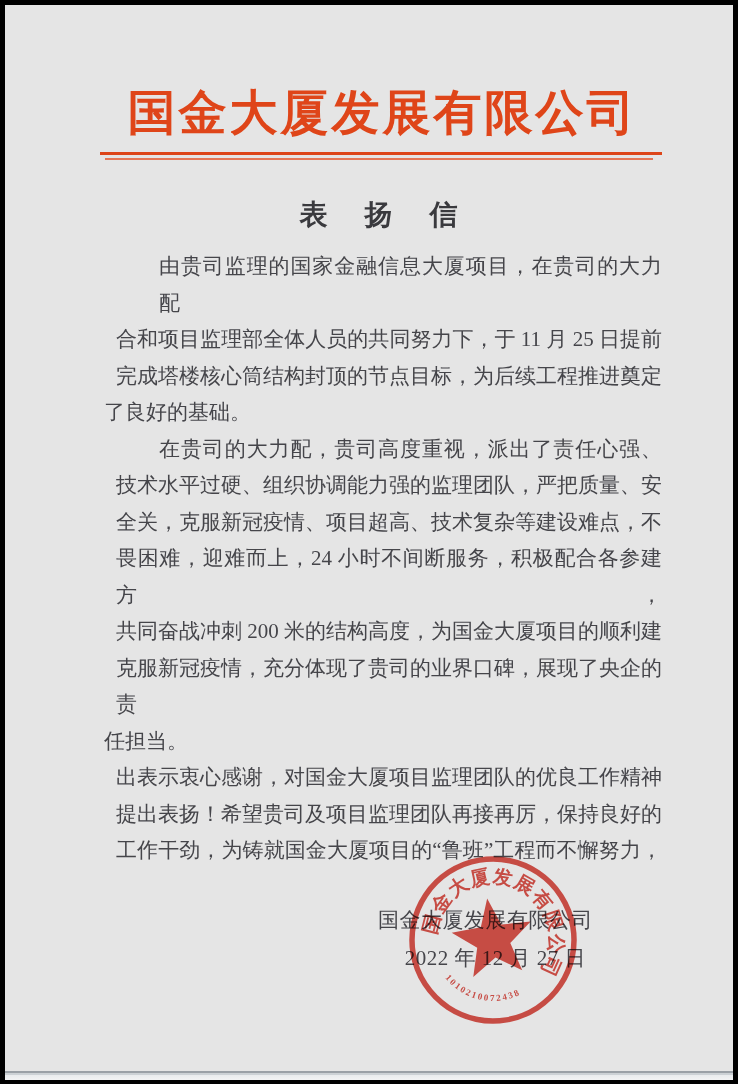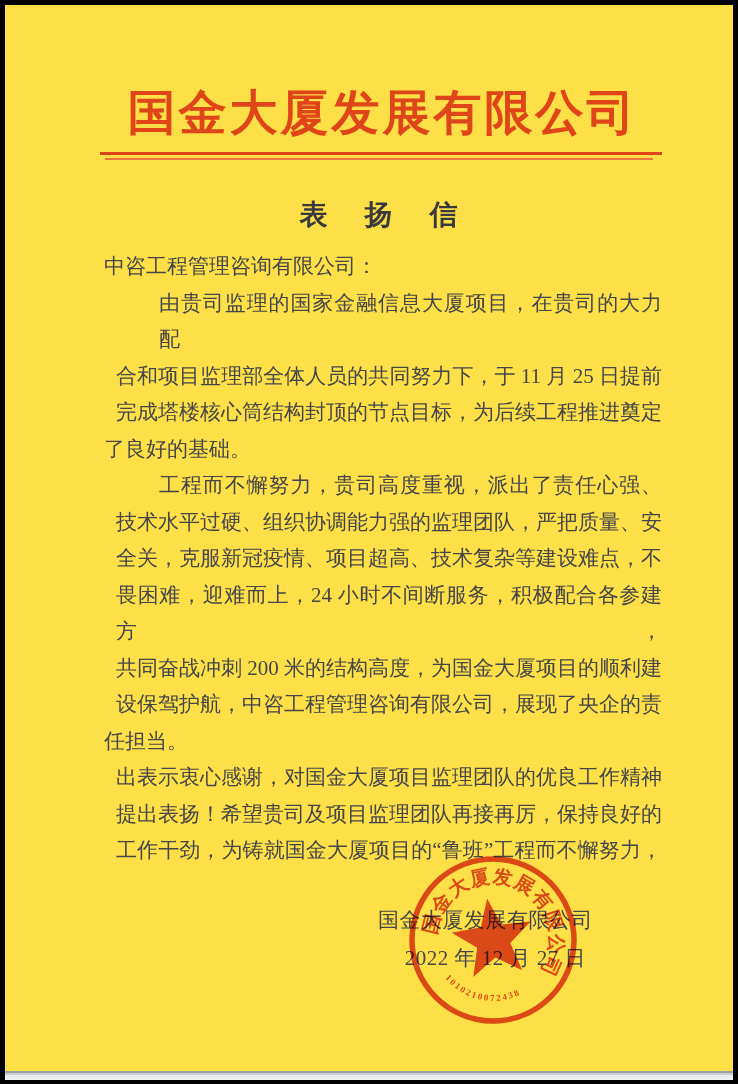--- a/index.html
+++ b/index.html
@@ -3,21 +3,21 @@
 <meta charset="utf-8">
 <style>
   html,body{margin:0;padding:0;}
   body{
     width:738px;height:1084px;position:relative;overflow:hidden;
     background:#000;
     font-family:"Liberation Serif","DejaVu Serif",serif;
   }
   .page{
     position:absolute;left:5px;top:5px;right:5px;bottom:4px;
-    background:#fde047;
+    background:#e5e5e5;
     overflow:hidden;
   }
   
   .letterhead{
     position:absolute;left:98px;width:559px;top:76px;
     text-align:center;
     font-size:48px;font-weight:700;letter-spacing:3px;
     color:#df4519;
     white-space:nowrap;
   }
@@ -71,31 +71,30 @@
   <div class="letterhead">国金大厦发展有限公司</div>
 
   <div class="rule">
     <div class="l1"></div>
     <div class="l2"></div>
   </div>
 
   <div class="doc-title">表 扬 信</div>
 
   <div class="letter-body">
-      <div class="bline short">中咨工程管理咨询有限公司：</div>
       <div class="bline indent just">由贵司监理的国家金融信息大厦项目，在贵司的大力配</div>
       <div class="bline just">合和项目监理部全体人员的共同努力下，于 11 月 25 日提前</div>
       <div class="bline just">完成塔楼核心筒结构封顶的节点目标，为后续工程推进奠定</div>
       <div class="bline short">了良好的基础。</div>
-      <div class="bline indent just">工程而不懈努力，贵司高度重视，派出了责任心强、</div>
+      <div class="bline indent just">在贵司的大力配，贵司高度重视，派出了责任心强、</div>
       <div class="bline just">技术水平过硬、组织协调能力强的监理团队，严把质量、安</div>
       <div class="bline just">全关，克服新冠疫情、项目超高、技术复杂等建设难点，不</div>
       <div class="bline just">畏困难，迎难而上，24 小时不间断服务，积极配合各参建方，</div>
       <div class="bline just">共同奋战冲刺 200 米的结构高度，为国金大厦项目的顺利建</div>
-      <div class="bline just">设保驾护航，中咨工程管理咨询有限公司，展现了央企的责</div>
+      <div class="bline just">克服新冠疫情，充分体现了贵司的业界口碑，展现了央企的责</div>
       <div class="bline short">任担当。</div>
       <div class="bline just">出表示衷心感谢，对国金大厦项目监理团队的优良工作精神</div>
       <div class="bline just">提出表扬！希望贵司及项目监理团队再接再厉，保持良好的</div>
       <div class="bline just">工作干劲，为铸就国金大厦项目的“鲁班”工程而不懈努力，</div>
     </div>
 
   <div class="sig-company">国金大厦发展有限公司</div>
 
   <div class="sig-date">2022 年 12 月 27 日</div>
 

